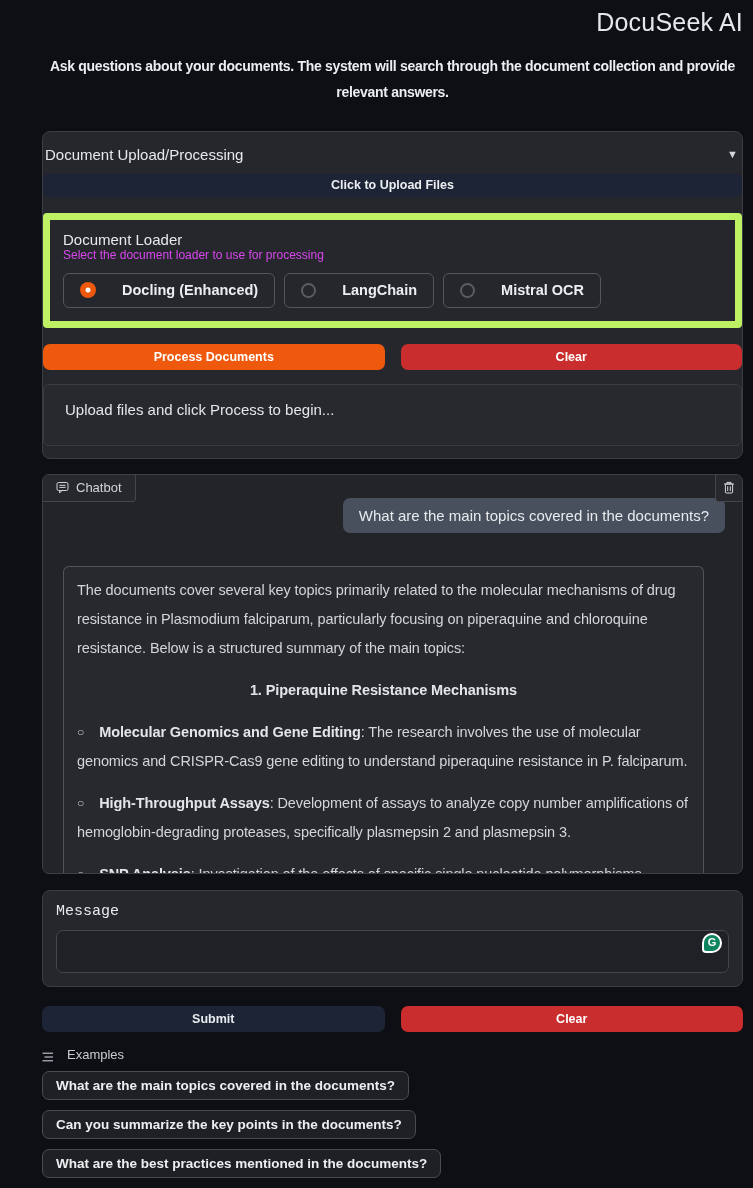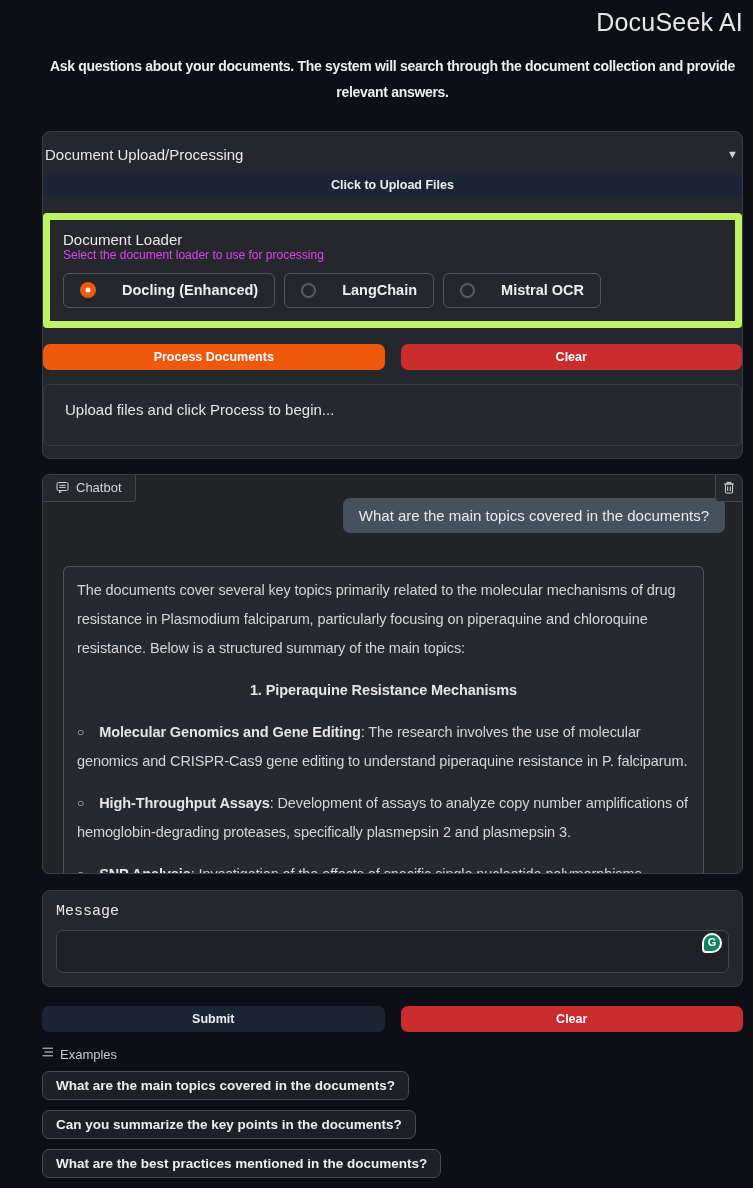--- a/index.html
+++ b/index.html
@@ -101,21 +101,21 @@
   .grammarly {
     position: absolute; top: 3px; right: 7px; width: 20px; height: 20px;
     background: var(--grammarly-green); border: 2px solid #fff;
     border-radius: 50% 50% 50% 4px; display: flex; align-items: center; justify-content: center; cursor: pointer;
   }
   .grammarly span { color: #fff; font-size: 11px; font-weight: 700; line-height: 1; }
 
   .submit-row { margin-top: 19px; }
 
   .examples { margin-top: 15px; }
-  .ex-label-row { display: flex; align-items: flex-start; gap: 6px; font-size: 13px; color: #c9ccd1; }
+  .ex-label-row { display: flex; align-items: flex-end; gap: 13px; font-size: 13px; color: #c9ccd1; }
   .ex-buttons { display: flex; flex-wrap: wrap; gap: 10px; margin-top: 9px; }
   .ex-btn {
     background: #1f2025; border: 1px solid #4a4b51; color: #eceef0; border-radius: 7px;
     height: 29px; padding: 0 13px; font-size: 13.5px; font-weight: 600; font-family: inherit; cursor: pointer;
   }
 
   svg.icon { display: block; }
 </style>
 </head>
 <body>

